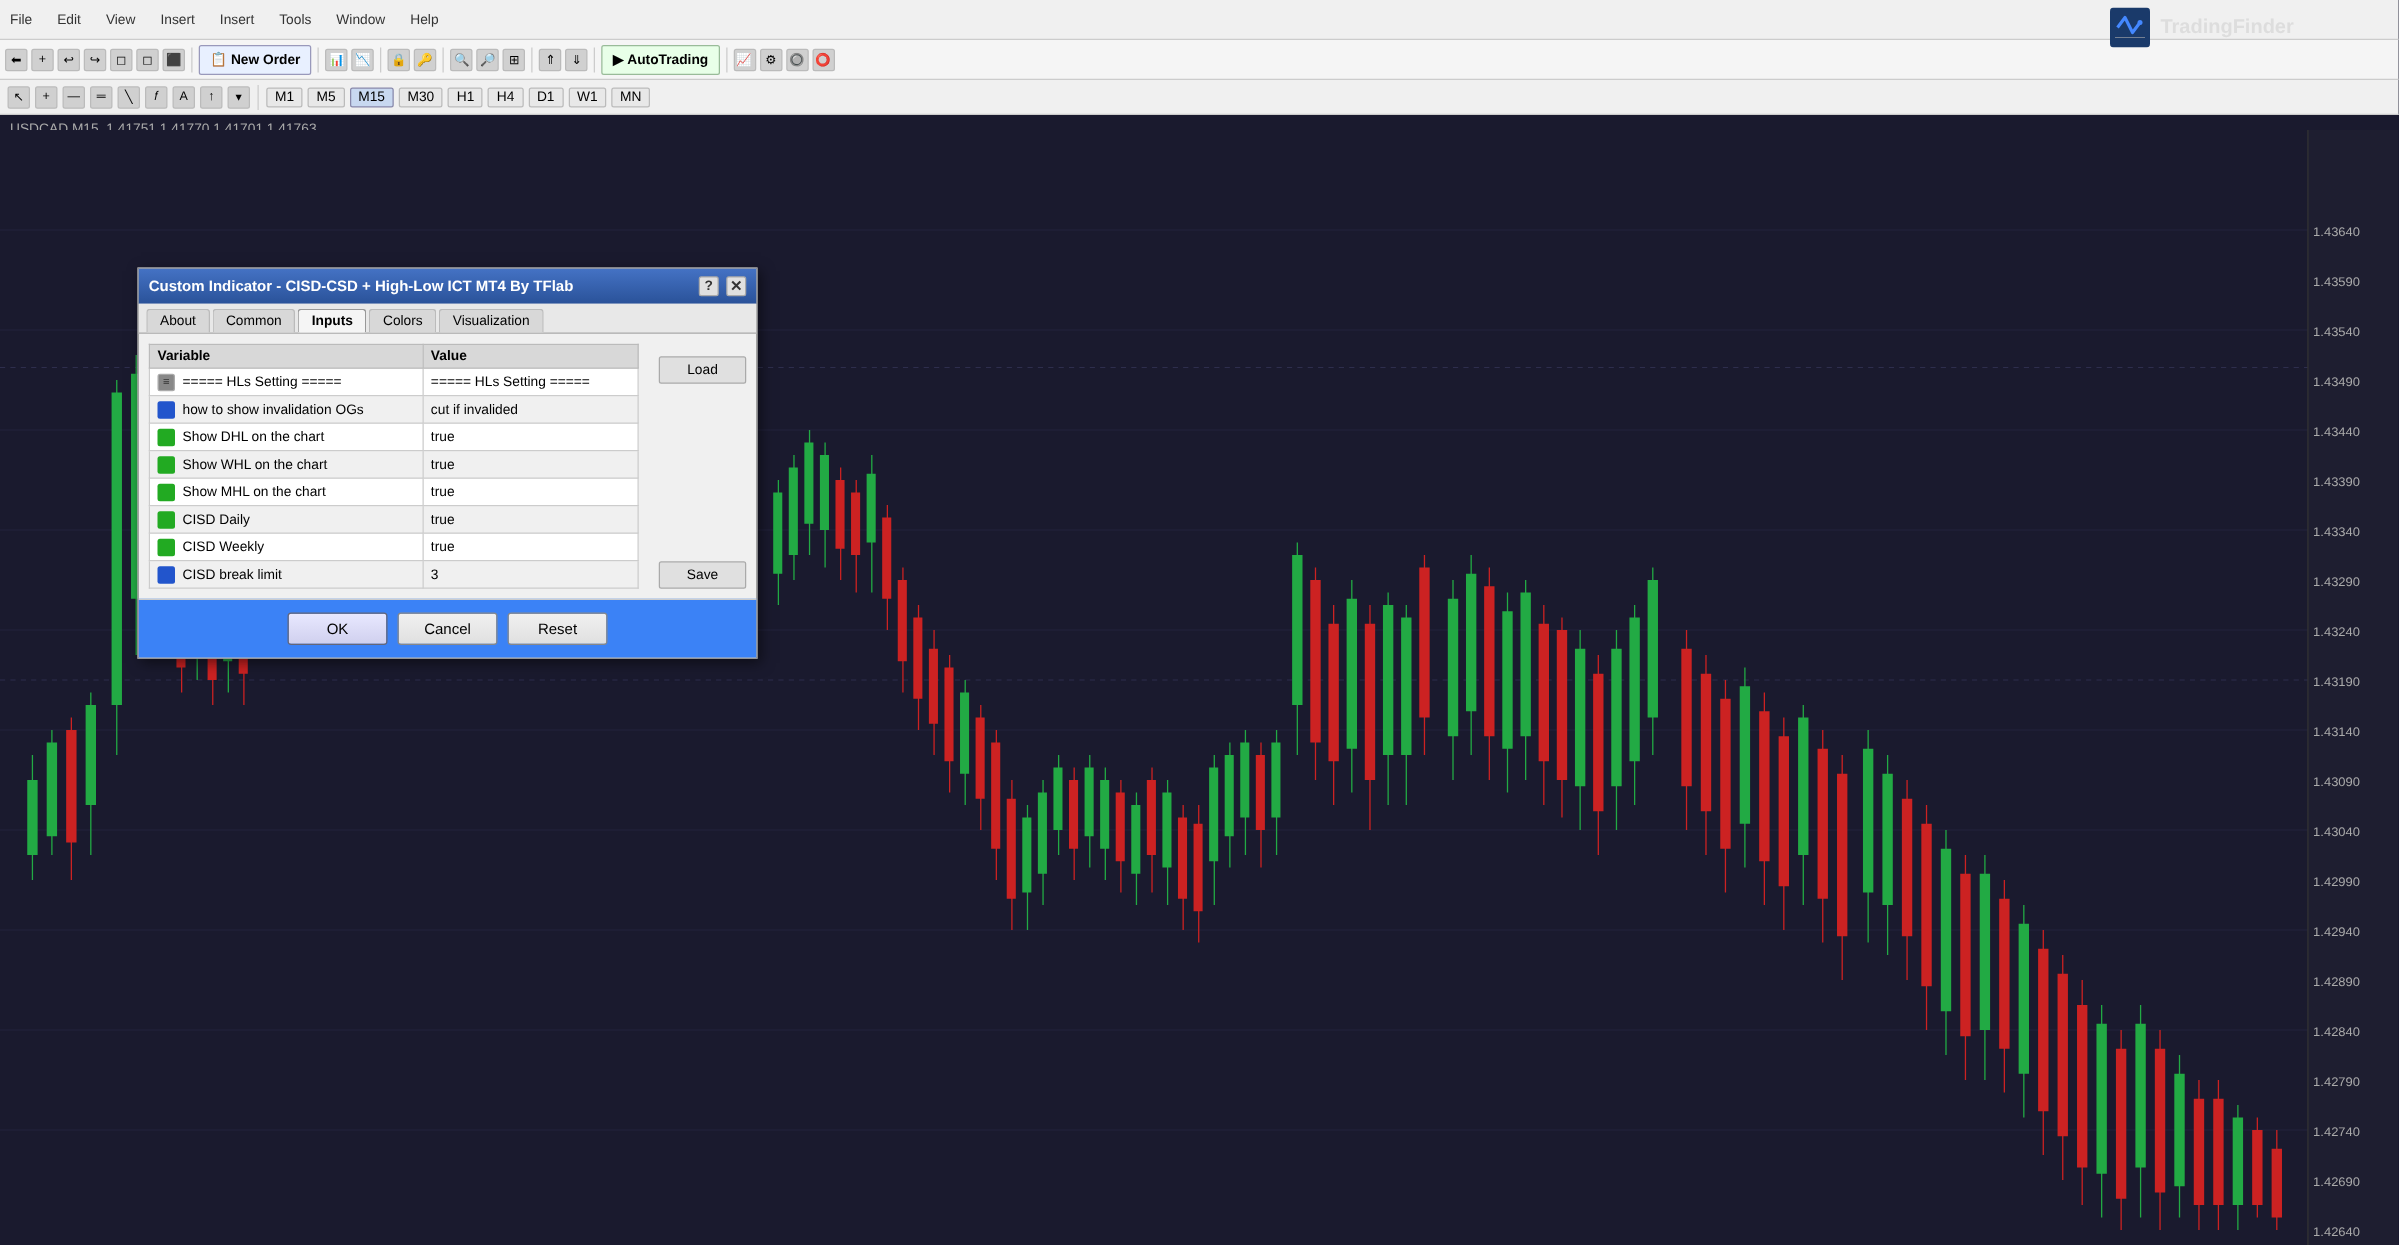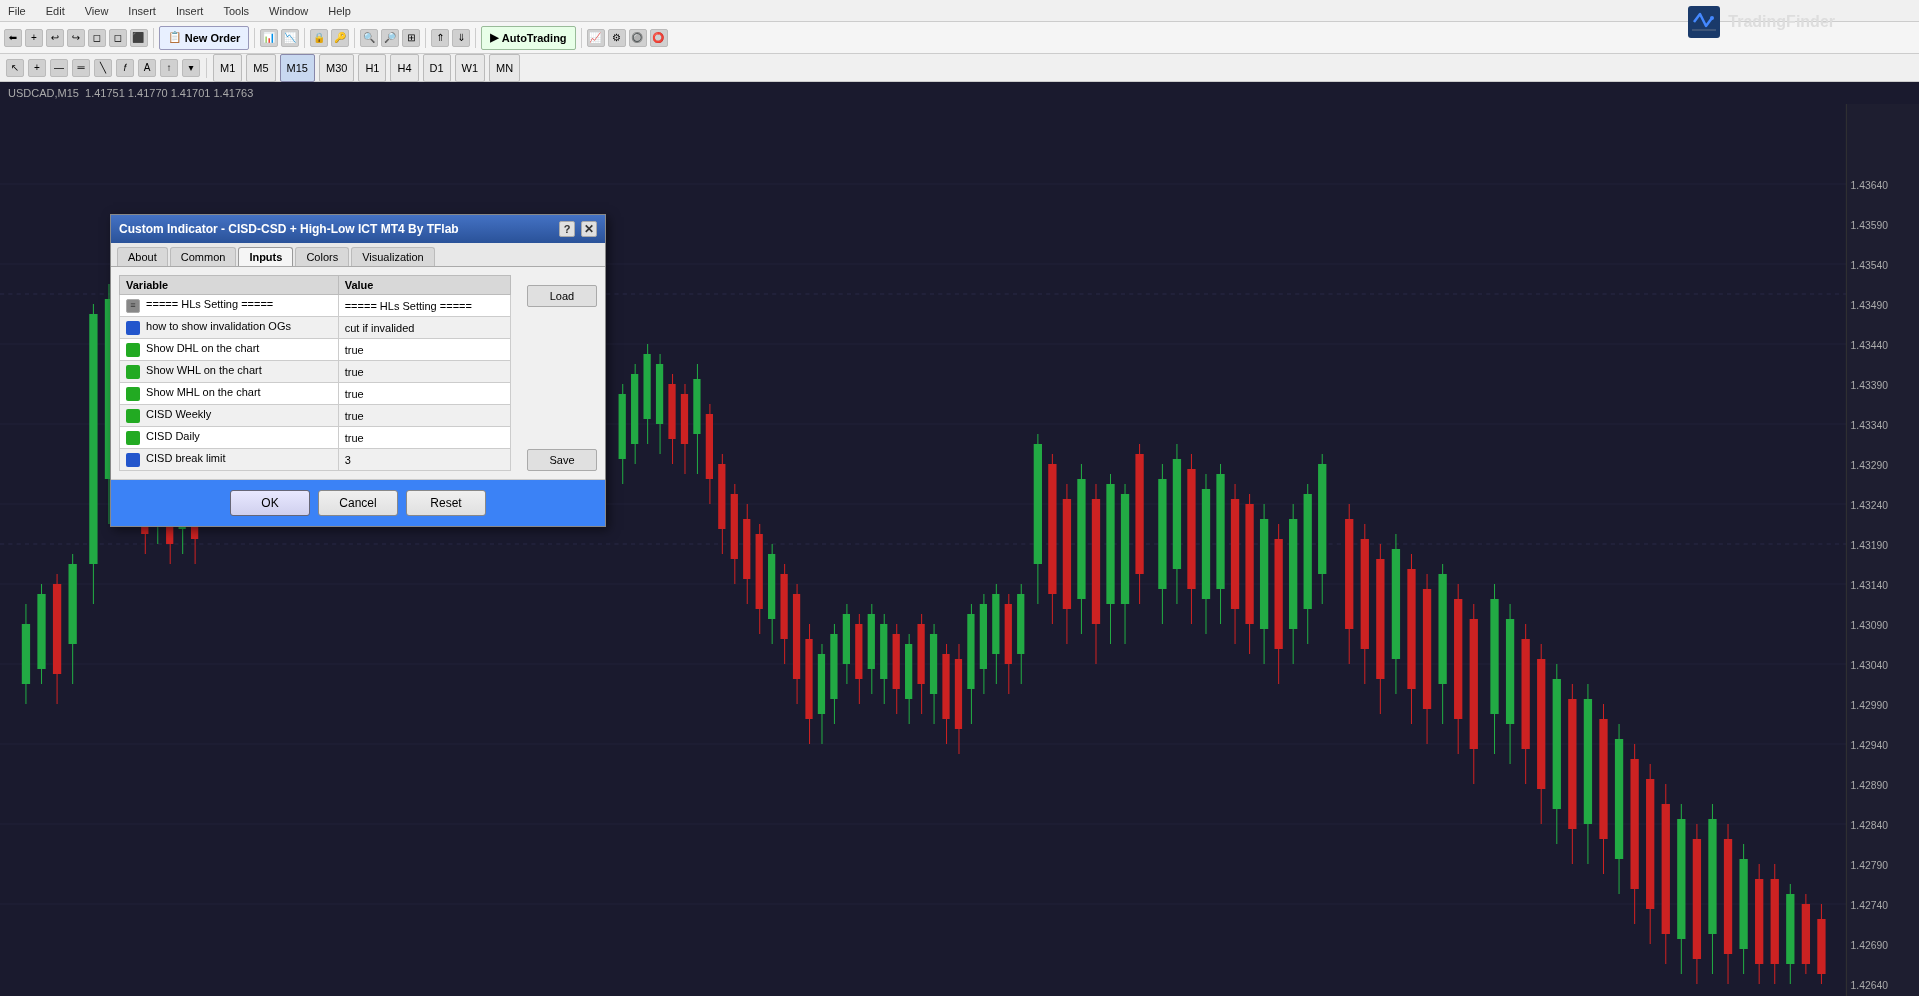--- a/index.html
+++ b/index.html
@@ -9,21 +9,21 @@
       overflow: hidden;
       font-family: 'Segoe UI', Tahoma, Geneva, Verdana, sans-serif;
       font-size: 12px;
       background: #1a1a2e;
       position: relative;
     }
 
     
     .menu-bar {
       background: #f0f0f0;
-      height: 22px;
+      height: 32px;
       display: flex;
       align-items: center;
       padding: 0 4px;
       border-bottom: 1px solid #ccc;
       gap: 12px;
     }
     .menu-bar span {
       font-size: 11px;
       color: #333;
       cursor: pointer;
@@ -89,21 +89,21 @@
     .tf-bar {
       background: #f0f0f0;
       height: 28px;
       display: flex;
       align-items: center;
       padding: 0 6px;
       border-bottom: 1px solid #ccc;
       gap: 4px;
     }
     .tf-btn {
-      height: 28px;
+      height: 16px;
       padding: 0 6px;
       font-size: 11px;
       border: 1px solid #bbb;
       background: #e8e8e8;
       border-radius: 2px;
       cursor: pointer;
     }
     .tf-btn.active { background: #c8d8f0; border-color: #88a; }
 
     
@@ -737,28 +737,28 @@
             <tr>
               <td>
                 <span class="row-icon icon-green"></span>
                 <span>Show MHL on the chart</span>
               </td>
               <td>true</td>
             </tr>
             <tr>
               <td>
                 <span class="row-icon icon-green"></span>
-                <span>CISD Weekly</span>
+                <span>CISD Daily</span>
               </td>
               <td>true</td>
             </tr>
             <tr>
               <td>
                 <span class="row-icon icon-green"></span>
-                <span>CISD Daily</span>
+                <span>CISD Weekly</span>
               </td>
               <td>true</td>
             </tr>
             <tr>
               <td>
                 <span class="row-icon icon-blue"></span>
                 <span>CISD break limit</span>
               </td>
               <td>3</td>
             </tr>

